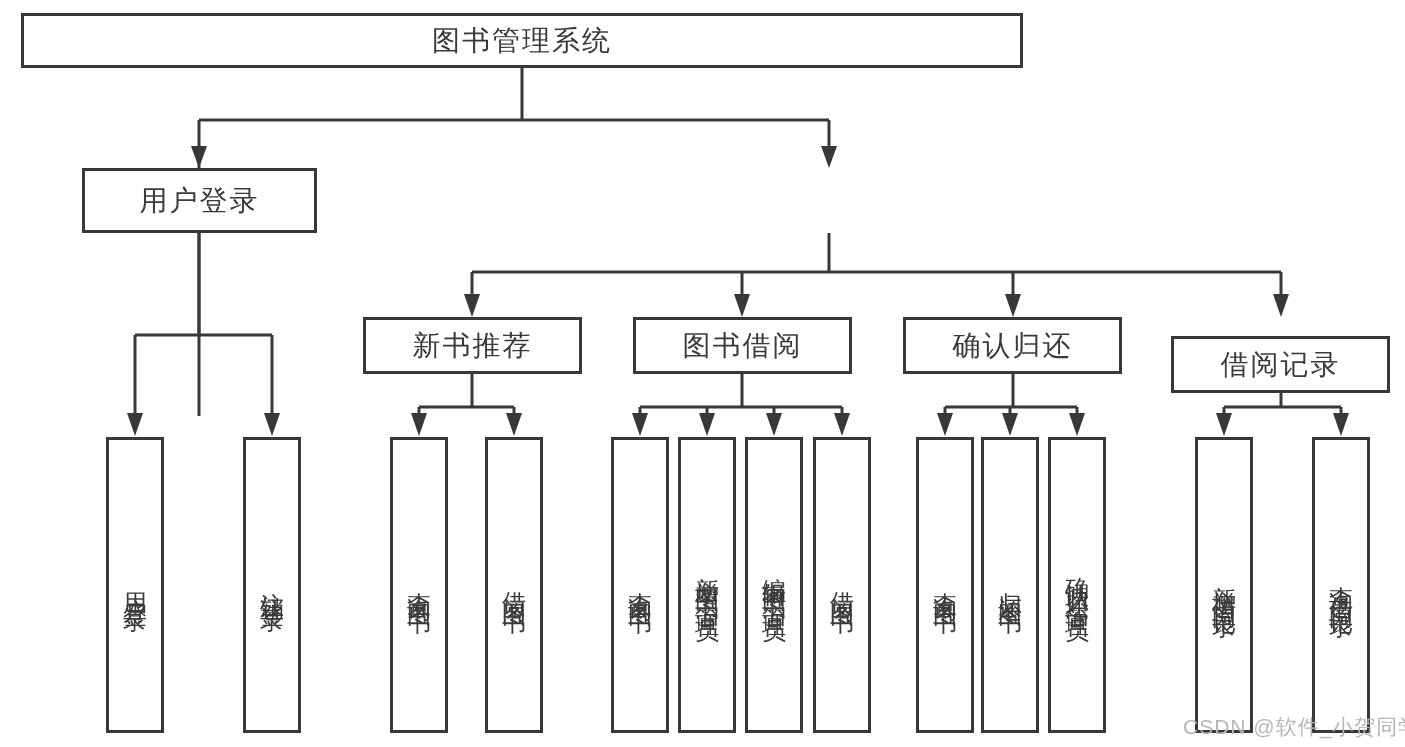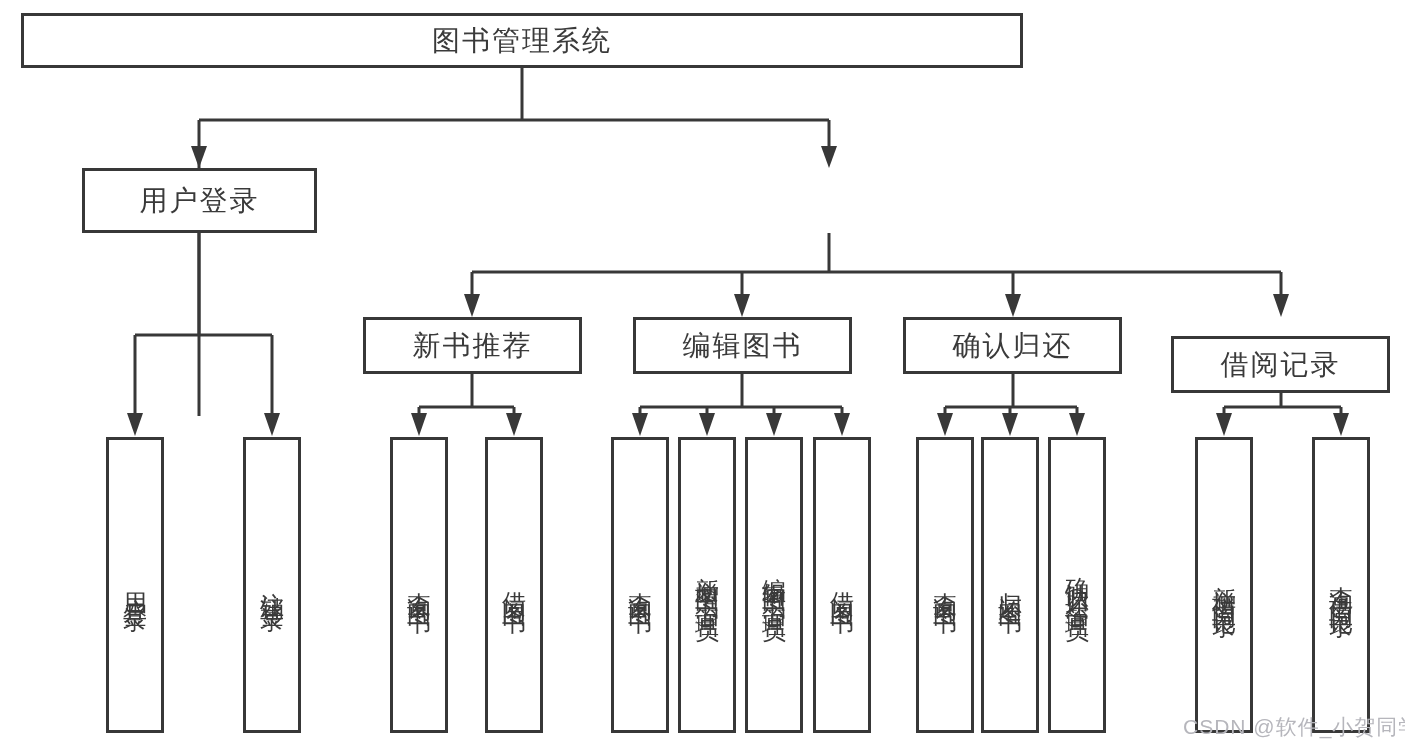--- a/index.html
+++ b/index.html
@@ -110,21 +110,21 @@
     <path d="M1281,374 V407 M1224,407 H1341 M1224,407 V414 M1341,407 V414" fill="none" stroke="#383838" stroke-width="3"></path>
     <path d="M1216,413 L1232,413 L1224,436 Z" fill="#383838"></path>
     <path d="M1333,413 L1349,413 L1341,436 Z" fill="#383838"></path>
   </svg>
 
   <div class="node hnode root">图书管理系统</div>
 
   <div class="node hnode l2" style="left:82px; top:168px;">用户登录</div>
 
   <div class="node hnode l3" style="left:363px; top:317px;">新书推荐</div>
-  <div class="node hnode l3" style="left:633px; top:317px;">编辑图书</div>
+  <div class="node hnode l3" style="left:633px; top:317px;">图书借阅</div>
   <div class="node hnode l3" style="left:903px; top:317px;">确认归还</div>
   <div class="node hnode l3" style="left:1171px; top:317px;margin-top:19px;">借阅记录</div>
 
   <div class="node vbox" style="left:106px;">
     <span class="vtext">用户登录</span>
   </div>
   <div class="node vbox" style="left:243px;">
     <span class="vtext">注销登录</span>
   </div>
   <div class="node vbox" style="left:390px;">

